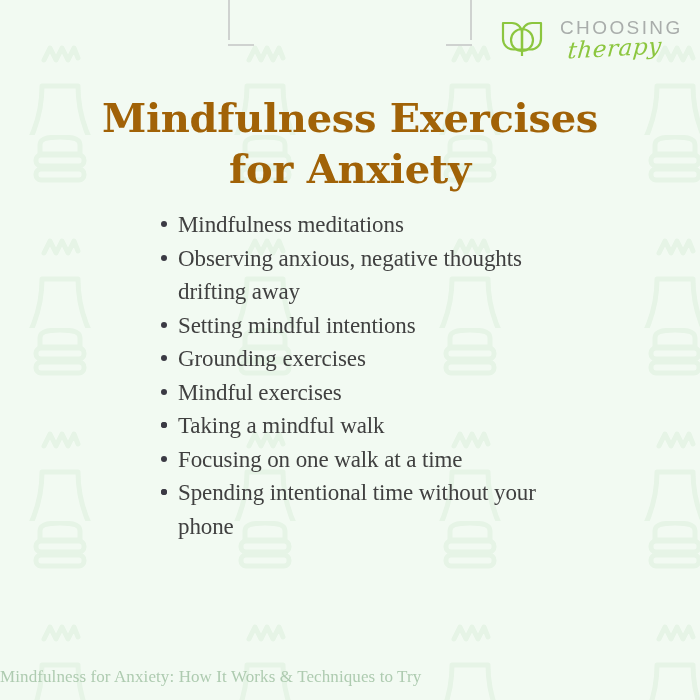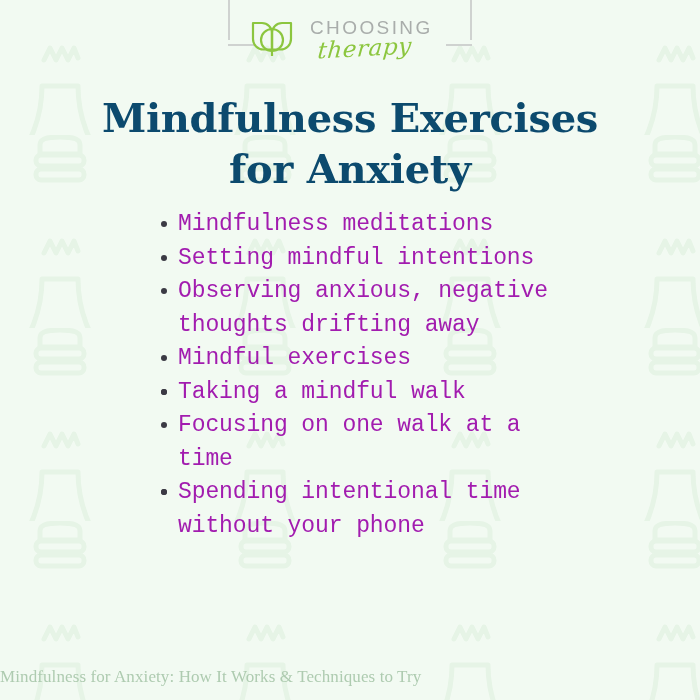--- a/index.html
+++ b/index.html
@@ -64,21 +64,21 @@
   
   #brand-logo {
     position: absolute;
     left: 0;
     right: 0;
     top: 14px;
     height: 48px;
     z-index: 3;
     display: flex;
     align-items: center;
-    justify-content: center;
+    justify-content: flex-end;
     gap: 16px;
   }
   #brand-mark { width: 44px; height: 42px; flex: none; }
   #brand-wordmark {
     position: relative;
     width: 140px;
     height: 46px;
   }
   #brand-name-top {
     position: absolute;
@@ -109,43 +109,43 @@
     left: 0;
     right: 0;
     top: 92px;
     z-index: 3;
     margin: 0;
     text-align: center;
     font-family: "DejaVu Serif", serif;
     font-weight: bold;
     font-size: 40px;
     line-height: 51px;
-    color: #0c4a6e;
+    color: #a16207;
     letter-spacing: -0.3px;
   }
 
   
   #exercise-list {
     position: absolute;
     left: 160px;
     top: 208px;
     width: 420px;
     z-index: 3;
     margin: 0;
     padding: 0;
     list-style: none;
   }
   .exercise-item {
     position: relative;
     padding-left: 18px;
     margin-bottom: 0;
-    font-family: Liberation Mono, monospace;
+    font-family: Liberation Serif, serif;
     font-size: 23px;
     line-height: 33.5px;
-    color: #a21caf;
+    color: #404040;
     letter-spacing: -0.1px;
   }
   .exercise-item .bullet {
     position: absolute;
     left: 1px;
     top: 13px;
     width: 6px;
     height: 6px;
     border-radius: 50%;
     background: #3b3a44;
@@ -221,25 +221,29 @@
     <span>for Anxiety</span>
   </h1>
 
   <ul id="exercise-list">
     <li class="exercise-item">
       <span class="bullet"></span>
       <span>Mindfulness meditations</span>
     </li>
     <li class="exercise-item">
       <span class="bullet"></span>
+      <span>Observing anxious, negative thoughts drifting away</span>
+    </li>
+    <li class="exercise-item">
+      <span class="bullet"></span>
       <span>Setting mindful intentions</span>
     </li>
     <li class="exercise-item">
       <span class="bullet"></span>
-      <span>Observing anxious, negative thoughts drifting away</span>
+      <span>Grounding exercises</span>
     </li>
     <li class="exercise-item">
       <span class="bullet"></span>
       <span>Mindful exercises</span>
     </li>
     <li class="exercise-item">
       <span class="bullet"></span>
     </li>
     <li class="exercise-item">
       <span class="bullet"></span>

